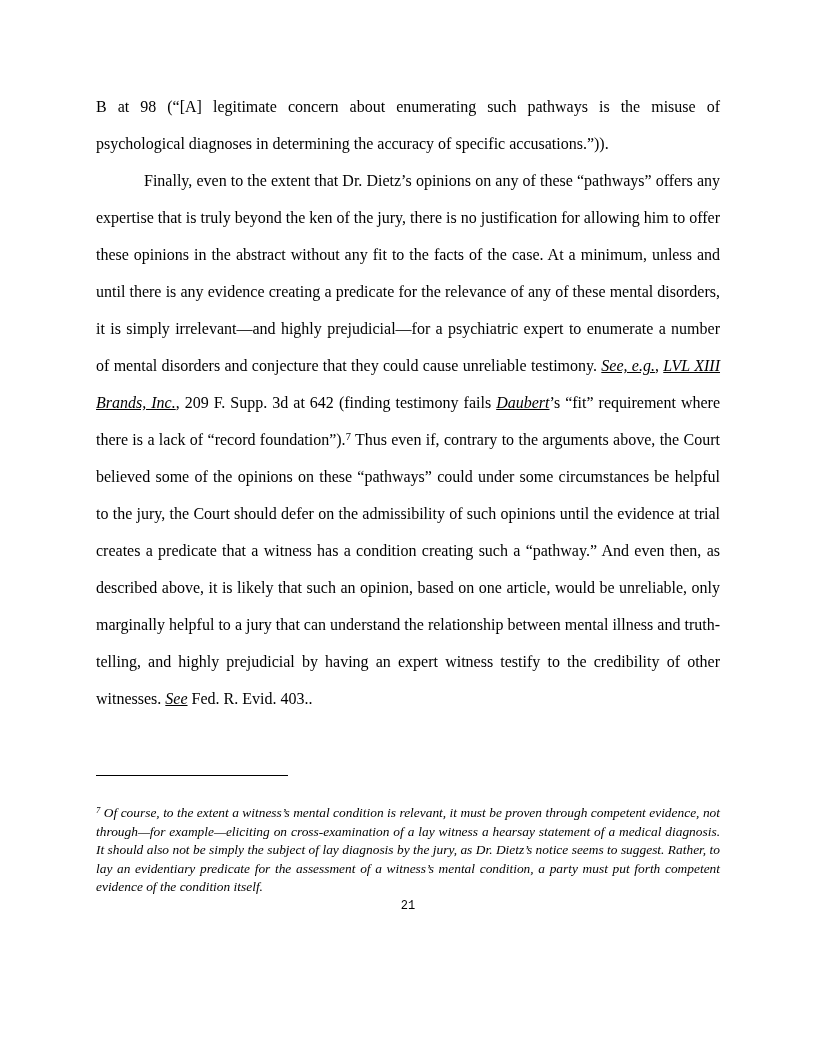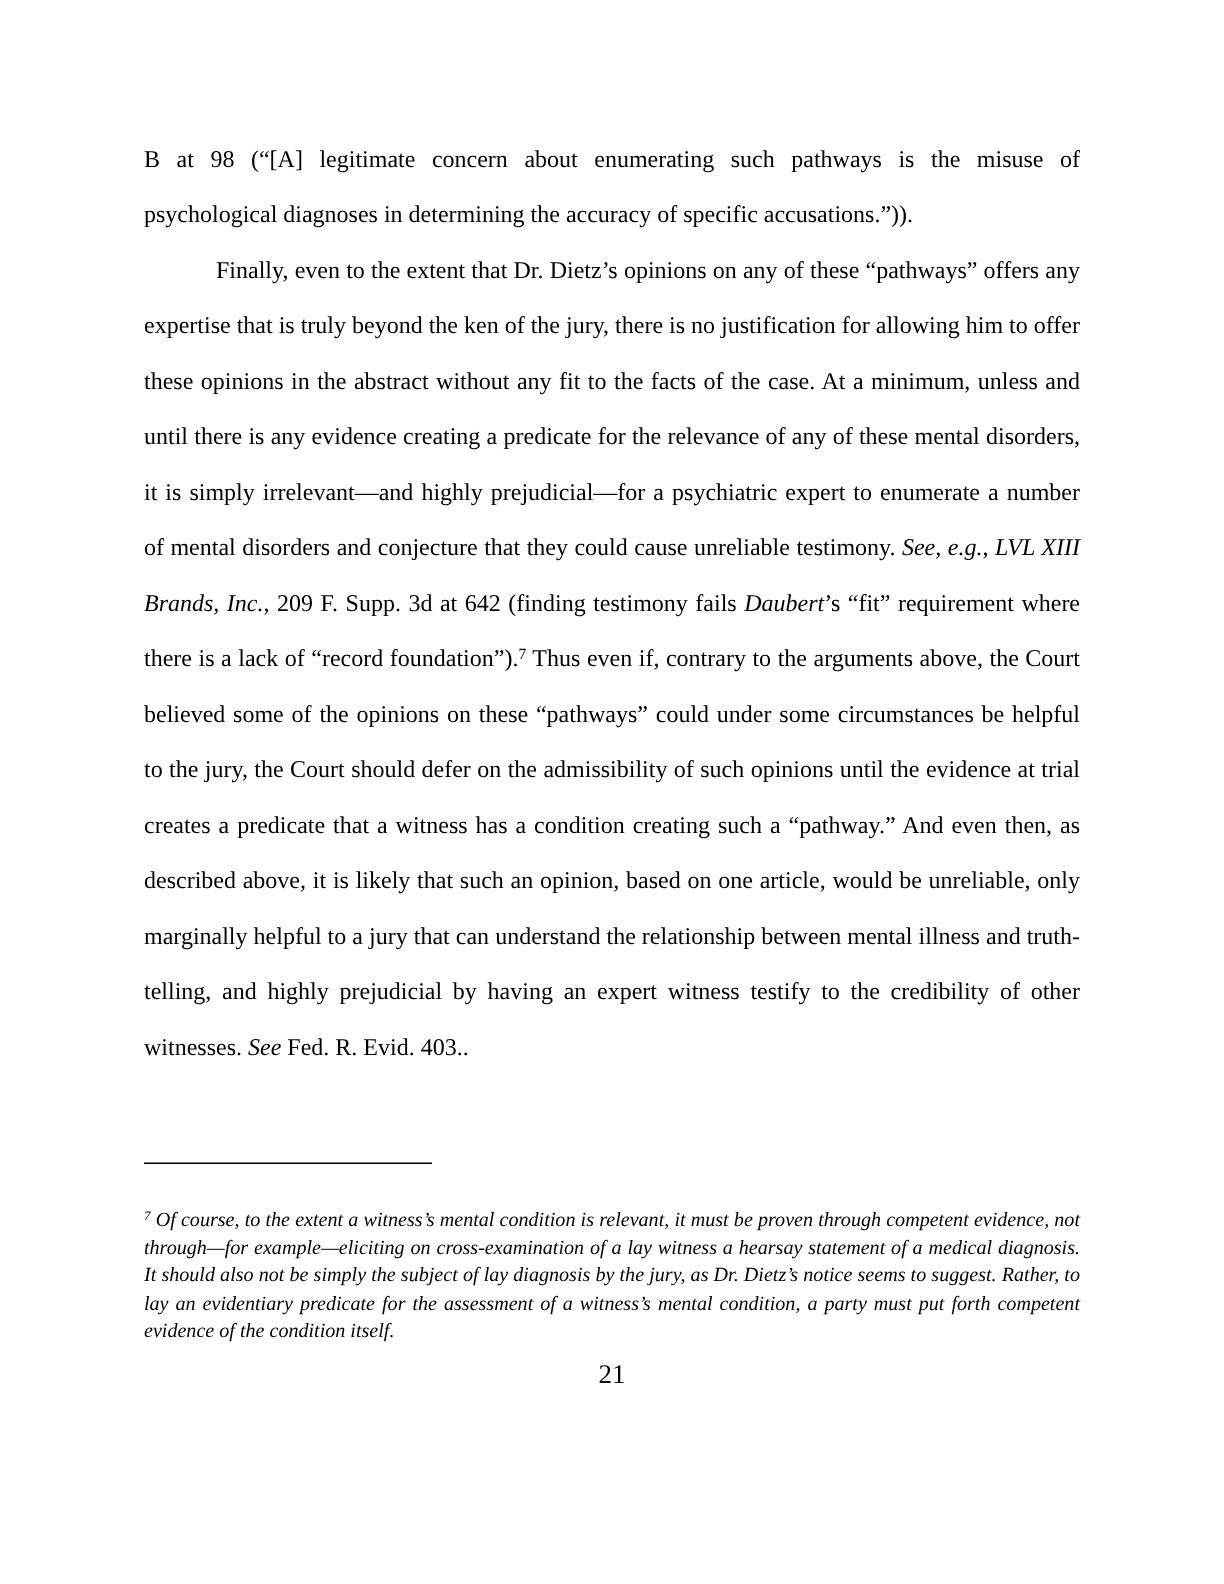--- a/index.html
+++ b/index.html
@@ -15,21 +15,21 @@
     font-size: 16px;
     color: #000000;
     overflow: hidden;
   }
   .body-text p.para {
     margin: 0;
     text-align: justify;
     line-height: 37px;
   }
   .para.indent { text-indent: 48px; }
-  .it { font-style: italic; }
+  .it { font-style: italic; text-decoration: underline; }
   sup {
     font-size: 0.65em;
     line-height: 0;
     vertical-align: baseline;
     position: relative;
     top: -0.45em;
   }
   .footnote-separator {
     width: 192px;
     height: 0;
@@ -37,24 +37,24 @@
     margin-top: 58px;
   }
   p.footnote {
     margin: 28px 0 0 0;
     font-size: 13.4px;
     line-height: 18.5px;
     text-align: justify;
     font-style: italic;
   }
   .page-number {
-    margin-top: 10px;
     text-align: center;
-    font-size: 18px;
+    font-size: 12px;
     line-height: 19px;
+    font-family: Liberation Mono, monospace;
   }
 </style>
 </head>
 <body>
 
 <div class="page">
 
   <div class="body-text">
     <p class="para no-indent"><span>B at 98 (“[A] legitimate concern about enumerating such pathways is the misuse of psychological diagnoses in determining the accuracy of specific accusations.”)).</span></p>
     <p class="para indent"><span>Finally, even to the extent that Dr. Dietz’s opinions on any of these “pathways” offers any expertise that is truly beyond the ken of the jury, there is no justification for allowing him to offer these opinions in the abstract without any fit to the facts of the case.  At a minimum, unless and until there is any evidence creating a predicate for the relevance of any of these mental disorders, it is simply irrelevant—and highly prejudicial—for a psychiatric expert to enumerate a number of mental disorders and conjecture that they could cause unreliable testimony.  </span><span class="it">See, e.g.</span><span>, </span><span class="it">LVL XIII Brands, Inc.</span><span>, 209 F. Supp. 3d at 642 (finding testimony fails </span><span class="it">Daubert</span><span>’s “fit” requirement where there is a lack of “record foundation”).</span><sup>7</sup><span>  Thus even if, contrary to the arguments above, the Court believed some of the opinions on these “pathways” could under some circumstances be helpful to the jury, the Court should defer on the admissibility of such opinions until the evidence at trial creates a predicate that a witness has a condition creating such a “pathway.”  And even then, as described above, it is likely that such an opinion, based on one article, would be unreliable, only marginally helpful to a jury that can understand the relationship between mental illness and truth-telling, and highly prejudicial by having an expert witness testify to the credibility of other witnesses.  </span><span class="it">See</span><span> Fed. R. Evid. 403..</span></p>

